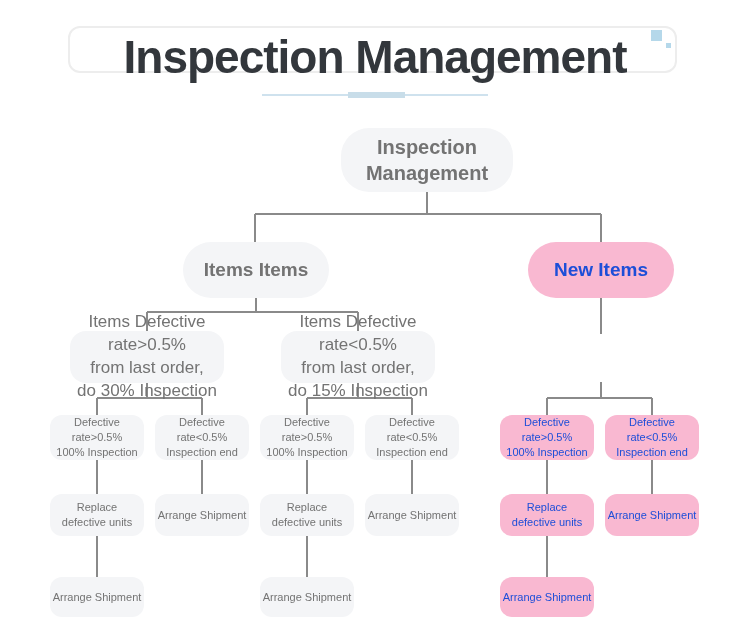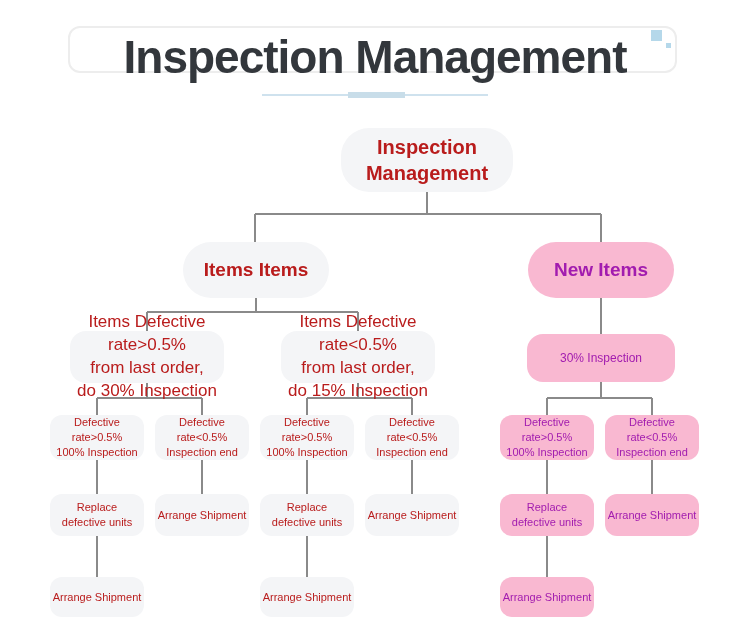--- a/index.html
+++ b/index.html
@@ -34,24 +34,24 @@
   .underline-thick {
     position:absolute; left:348px; top:88px; width:57px; height:6px;
     background:#c8dde9;
   }
   
   svg.connectors { position:absolute; left:0; top:0; }
   
   .node {
     position:absolute; display:flex; align-items:center; justify-content:center;
     text-align:center; white-space:pre-line;
-    background:#f4f5f7; color:#b91c1c;
+    background:#f4f5f7; color:#737373;
     border-radius:12px; font-size:11px; line-height:1.35;
   }
-  .node.pink { background:#f9b8d1; color:#a21caf; }
+  .node.pink { background:#f9b8d1; color:#1d4ed8; }
   .node.root  { border-radius:28px; font-size:20px; font-weight:700; line-height:1.3; }
   .node.lvl1  { border-radius:28px; font-size:19px; font-weight:700; }
   .node.lvl2  { border-radius:16px; font-size:17px; }
 </style>
 </head>
 <body>
 
 <div class="stage">
 
   <div class="title-card"></div>
@@ -79,21 +79,20 @@
 
   <div class="node lvl1" style="left:183px;top:238px;width:146px;height:56px">Items Items</div>
   <div class="node lvl1 pink" style="left:528px;top:238px;width:146px;height:56px">New Items</div>
 
   <div class="node lvl2" style="left:70px;top:327px;width:154px;height:52px">Items Defective rate&gt;0.5%
 from last order,
 do 30% Inspection</div>
   <div class="node lvl2" style="left:281px;top:327px;width:154px;height:52px">Items Defective rate&lt;0.5%
 from last order,
 do 15% Inspection</div>
-  <div class="node lvl2 pink" style="left:527px;top:330px;width:148px;height:48px;font-size:12px">30% Inspection</div>
 
   <div class="node" style="left:50px;top:411px;width:94px;height:45px">Defective rate&gt;0.5%
 100% Inspection</div>
   <div class="node" style="left:155px;top:411px;width:94px;height:45px">Defective rate&lt;0.5%
 Inspection end</div>
   <div class="node" style="left:260px;top:411px;width:94px;height:45px">Defective rate&gt;0.5%
 100% Inspection</div>
   <div class="node" style="left:365px;top:411px;width:94px;height:45px">Defective rate&lt;0.5%
 Inspection end</div>
   <div class="node pink" style="left:500px;top:411px;width:94px;height:45px">Defective rate&gt;0.5%

